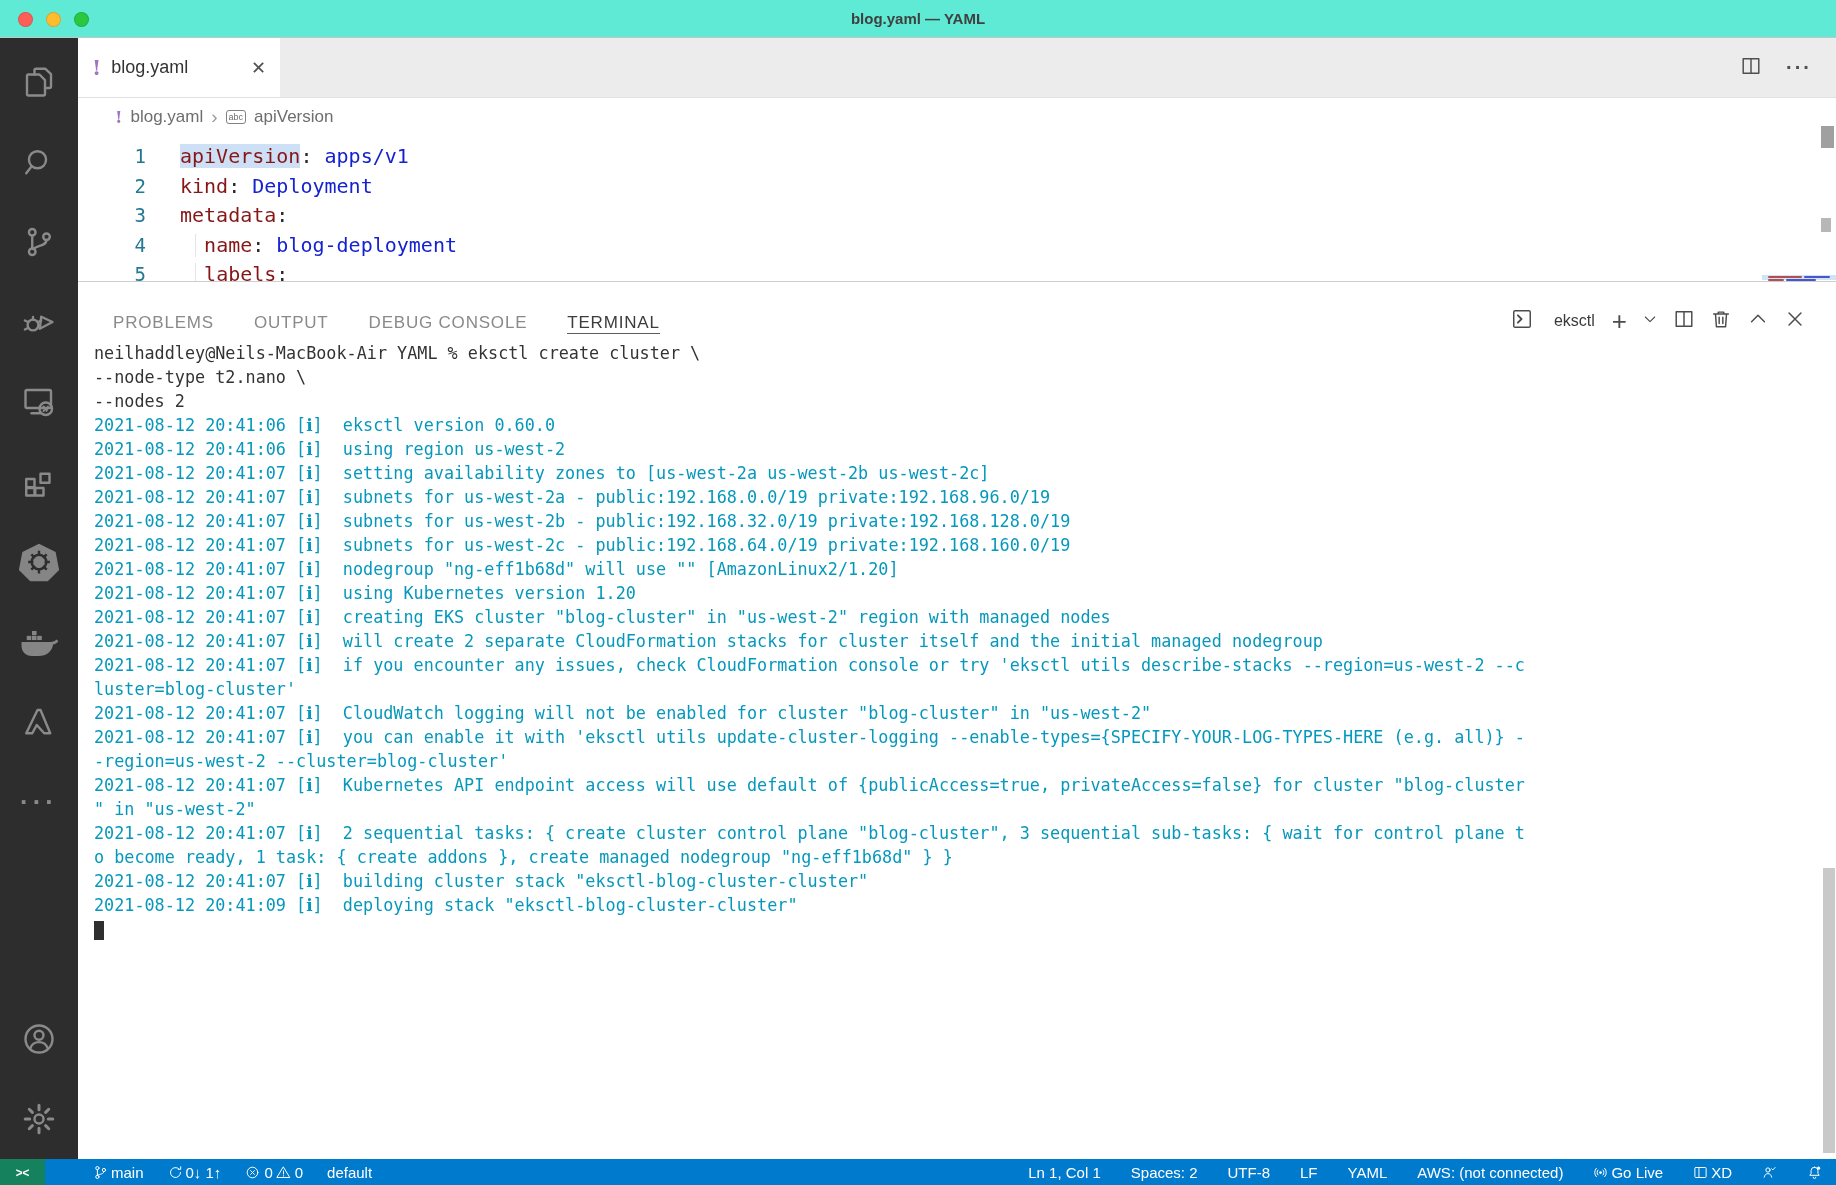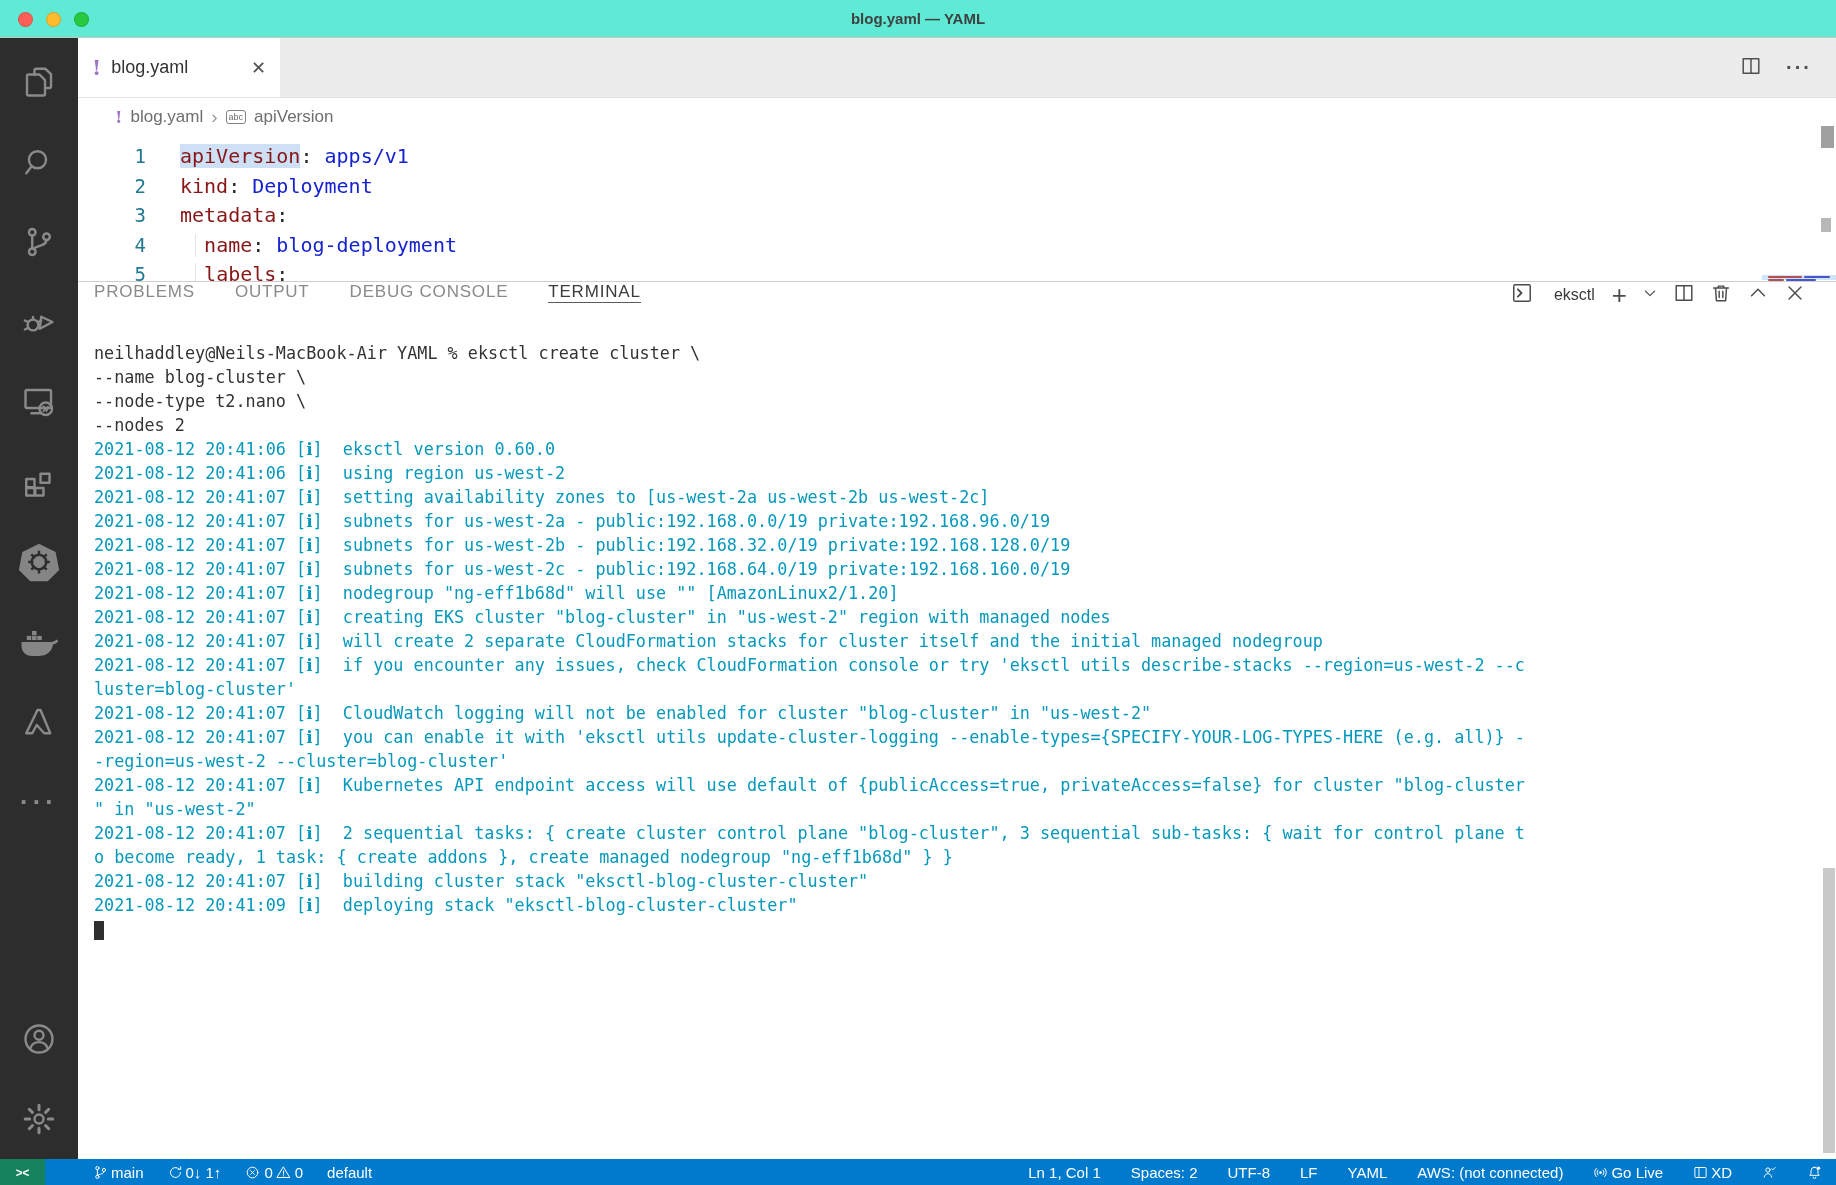--- a/index.html
+++ b/index.html
@@ -48,21 +48,21 @@
   
   .minimap{position:absolute;left:1690px;top:140px;width:112px;height:138px}
   .mm-band{position:absolute;left:-6px;right:-4px;top:-1px;height:5px;background:#cfe4f8}
   .mm-row{position:relative;height:2px;margin-bottom:1.1px;display:flex;gap:2px}
   .mm-seg{height:2px;border-radius:1px}
   .ed-thumb{position:absolute;right:2px;top:126px;width:13px;height:22px;background:#8f8f8f;opacity:.85}
   .ed-mark{position:absolute;right:5px;top:218px;width:10px;height:14px;background:#b7b7b7}
 
   
   .panel{position:absolute;left:78px;right:0;top:281px;bottom:26px;background:#fff;border-top:1px solid #cecece}
-  .panel-header{height:52px;display:flex;align-items:flex-start;padding-left:16px}
+  .panel-header{height:52px;display:flex;align-items:flex-end;padding-left:35px}
   .ptabs{display:flex;gap:40px}
   .ptab{display:flex;align-items:center;font-size:17px;letter-spacing:.8px;color:#8a8a8a;border-bottom:1.5px solid transparent}
   .ptab.active{color:#3c3c3c;border-bottom-color:#5c5c5c}
   .panel-actions{margin-left:auto;display:flex;align-items:center;gap:15px;padding-right:30px;color:#4c4c4c}
   .panel-actions svg{width:22px;height:22px}
   .plus{font-size:26px;font-weight:400;line-height:1;color:#4c4c4c}
   .shell-label{font-size:16px;color:#3a3a3a;margin:0 2px 0 6px}
   .chev-sm svg{width:16px;height:16px}
 
   .terminal{position:absolute;left:0;right:20px;top:52px;bottom:0;padding:7px 0 0 16px;font-family:"DejaVu Sans Mono","DejaVu Sans",monospace;font-size:16.8px;color:#333}
@@ -269,30 +269,30 @@
         <span><svg viewBox="0 0 24 24" fill="none" stroke="currentColor" stroke-width="1.6" stroke-linecap="round" stroke-linejoin="round">
             <path d="M5 15l7-7 7 7"></path>
           </svg></span>
         <span><svg viewBox="0 0 24 24" fill="none" stroke="currentColor" stroke-width="1.6" stroke-linecap="round" stroke-linejoin="round">
             <path d="M5.5 5.5l13 13M18.5 5.5l-13 13"></path>
           </svg></span>
       </div>
   </div>
   <div class="terminal" id="terminal">
       <div class="term-line">neilhaddley@Neils-MacBook-Air YAML % eksctl create cluster \</div>
-      <div class="term-line">--name blog-cluster \</div>
       <div class="term-line">--node-type t2.nano \</div>
       <div class="term-line">--nodes 2</div>
       <div class="term-line info">2021-08-12 20:41:06 [ℹ]  eksctl version 0.60.0</div>
       <div class="term-line info">2021-08-12 20:41:06 [ℹ]  using region us-west-2</div>
       <div class="term-line info">2021-08-12 20:41:07 [ℹ]  setting availability zones to [us-west-2a us-west-2b us-west-2c]</div>
       <div class="term-line info">2021-08-12 20:41:07 [ℹ]  subnets for us-west-2a - public:192.168.0.0/19 private:192.168.96.0/19</div>
       <div class="term-line info">2021-08-12 20:41:07 [ℹ]  subnets for us-west-2b - public:192.168.32.0/19 private:192.168.128.0/19</div>
       <div class="term-line info">2021-08-12 20:41:07 [ℹ]  subnets for us-west-2c - public:192.168.64.0/19 private:192.168.160.0/19</div>
       <div class="term-line info">2021-08-12 20:41:07 [ℹ]  nodegroup "ng-eff1b68d" will use "" [AmazonLinux2/1.20]</div>
+      <div class="term-line info">2021-08-12 20:41:07 [ℹ]  using Kubernetes version 1.20</div>
       <div class="term-line info">2021-08-12 20:41:07 [ℹ]  creating EKS cluster "blog-cluster" in "us-west-2" region with managed nodes</div>
       <div class="term-line info">2021-08-12 20:41:07 [ℹ]  will create 2 separate CloudFormation stacks for cluster itself and the initial managed nodegroup</div>
       <div class="term-line info">2021-08-12 20:41:07 [ℹ]  if you encounter any issues, check CloudFormation console or try 'eksctl utils describe-stacks --region=us-west-2 --c</div>
       <div class="term-line info">luster=blog-cluster'</div>
       <div class="term-line info">2021-08-12 20:41:07 [ℹ]  CloudWatch logging will not be enabled for cluster "blog-cluster" in "us-west-2"</div>
       <div class="term-line info">2021-08-12 20:41:07 [ℹ]  you can enable it with 'eksctl utils update-cluster-logging --enable-types={SPECIFY-YOUR-LOG-TYPES-HERE (e.g. all)} -</div>
       <div class="term-line info">-region=us-west-2 --cluster=blog-cluster'</div>
       <div class="term-line info">2021-08-12 20:41:07 [ℹ]  Kubernetes API endpoint access will use default of {publicAccess=true, privateAccess=false} for cluster "blog-cluster</div>
       <div class="term-line info">" in "us-west-2"</div>
       <div class="term-line info">2021-08-12 20:41:07 [ℹ]  2 sequential tasks: { create cluster control plane "blog-cluster", 3 sequential sub-tasks: { wait for control plane t</div>

